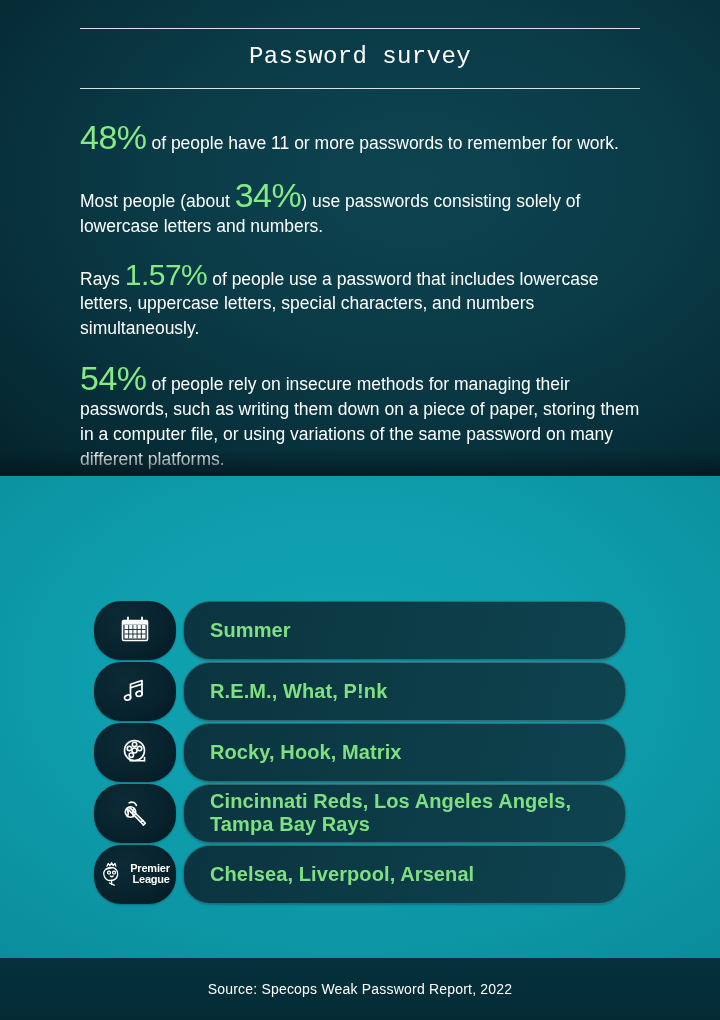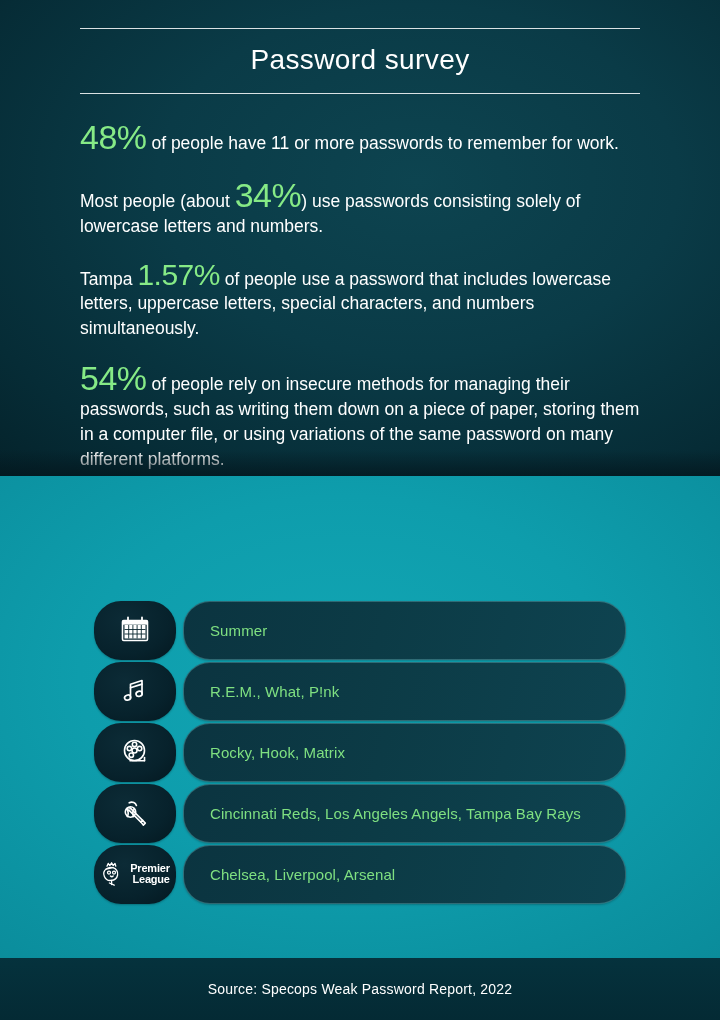--- a/index.html
+++ b/index.html
@@ -41,25 +41,26 @@
     left: 80px;
     top: 28px;
     width: 560px;
     border-top: 1.5px solid rgba(255,255,255,0.85);
     border-bottom: 1.5px solid rgba(255,255,255,0.85);
     padding: 14px 0 16px 0;
     text-align: center;
   }
   .title {
     margin: 0;
-    font-size: 28px;
+    font-size: 24px;
     font-weight: 400;
     letter-spacing: 0.4px;
     color: #ffffff;
     line-height: 1.2;
+    font-family: Liberation Mono, monospace;
   }
 
   .stats {
     position: absolute;
     left: 80px;
     top: 122px;
     width: 562px;
   }
   .stat {
     color: #ffffff;
@@ -133,22 +134,22 @@
     background: linear-gradient(105deg, #0b3440 0%, #0c3b46 45%, #0e4350 100%);
     border: 1px solid rgba(130,220,225,0.30);
     box-sizing: border-box;
     display: flex;
     align-items: center;
     padding-left: 26px;
     box-shadow: 0 1px 2px rgba(0,0,0,0.22);
   }
   .label-text {
     color: #7fe081;
-    font-size: 15px;
-    font-weight: 400;
+    font-size: 20px;
+    font-weight: 700;
     letter-spacing: 0.1px;
   }
   .icon-svg { display: block; }
 
   
   .footer {
     position: absolute;
     left: 0;
     top: 958px;
     width: 720px;
@@ -195,21 +196,21 @@
 
       <div class="stat stat-1">
         <span class="pct pct-xl">48%</span><span> of people have 11 or more passwords to remember for work.</span>
       </div>
 
       <div class="stat stat-2">
         <span>Most people (about </span><span class="pct pct-xl">34%</span><span>) use passwords consisting solely of lowercase letters and numbers.</span>
       </div>
 
       <div class="stat stat-3">
-        <span>Tampa </span><span class="pct pct-lg">1.57%</span><span> of people use a password that includes lowercase letters, uppercase letters, special characters, and numbers simultaneously.</span>
+        <span>Rays </span><span class="pct pct-lg">1.57%</span><span> of people use a password that includes lowercase letters, uppercase letters, special characters, and numbers simultaneously.</span>
       </div>
 
       <div class="stat stat-4">
         <span class="pct pct-xl">54%</span><span> of people rely on insecure methods for managing their passwords, such as writing them down on a piece of paper, storing them in a computer file, or using variations of the same password on many different platforms.</span>
       </div>
 
     </div>
   </div>
 
   <div class="mid-section">

